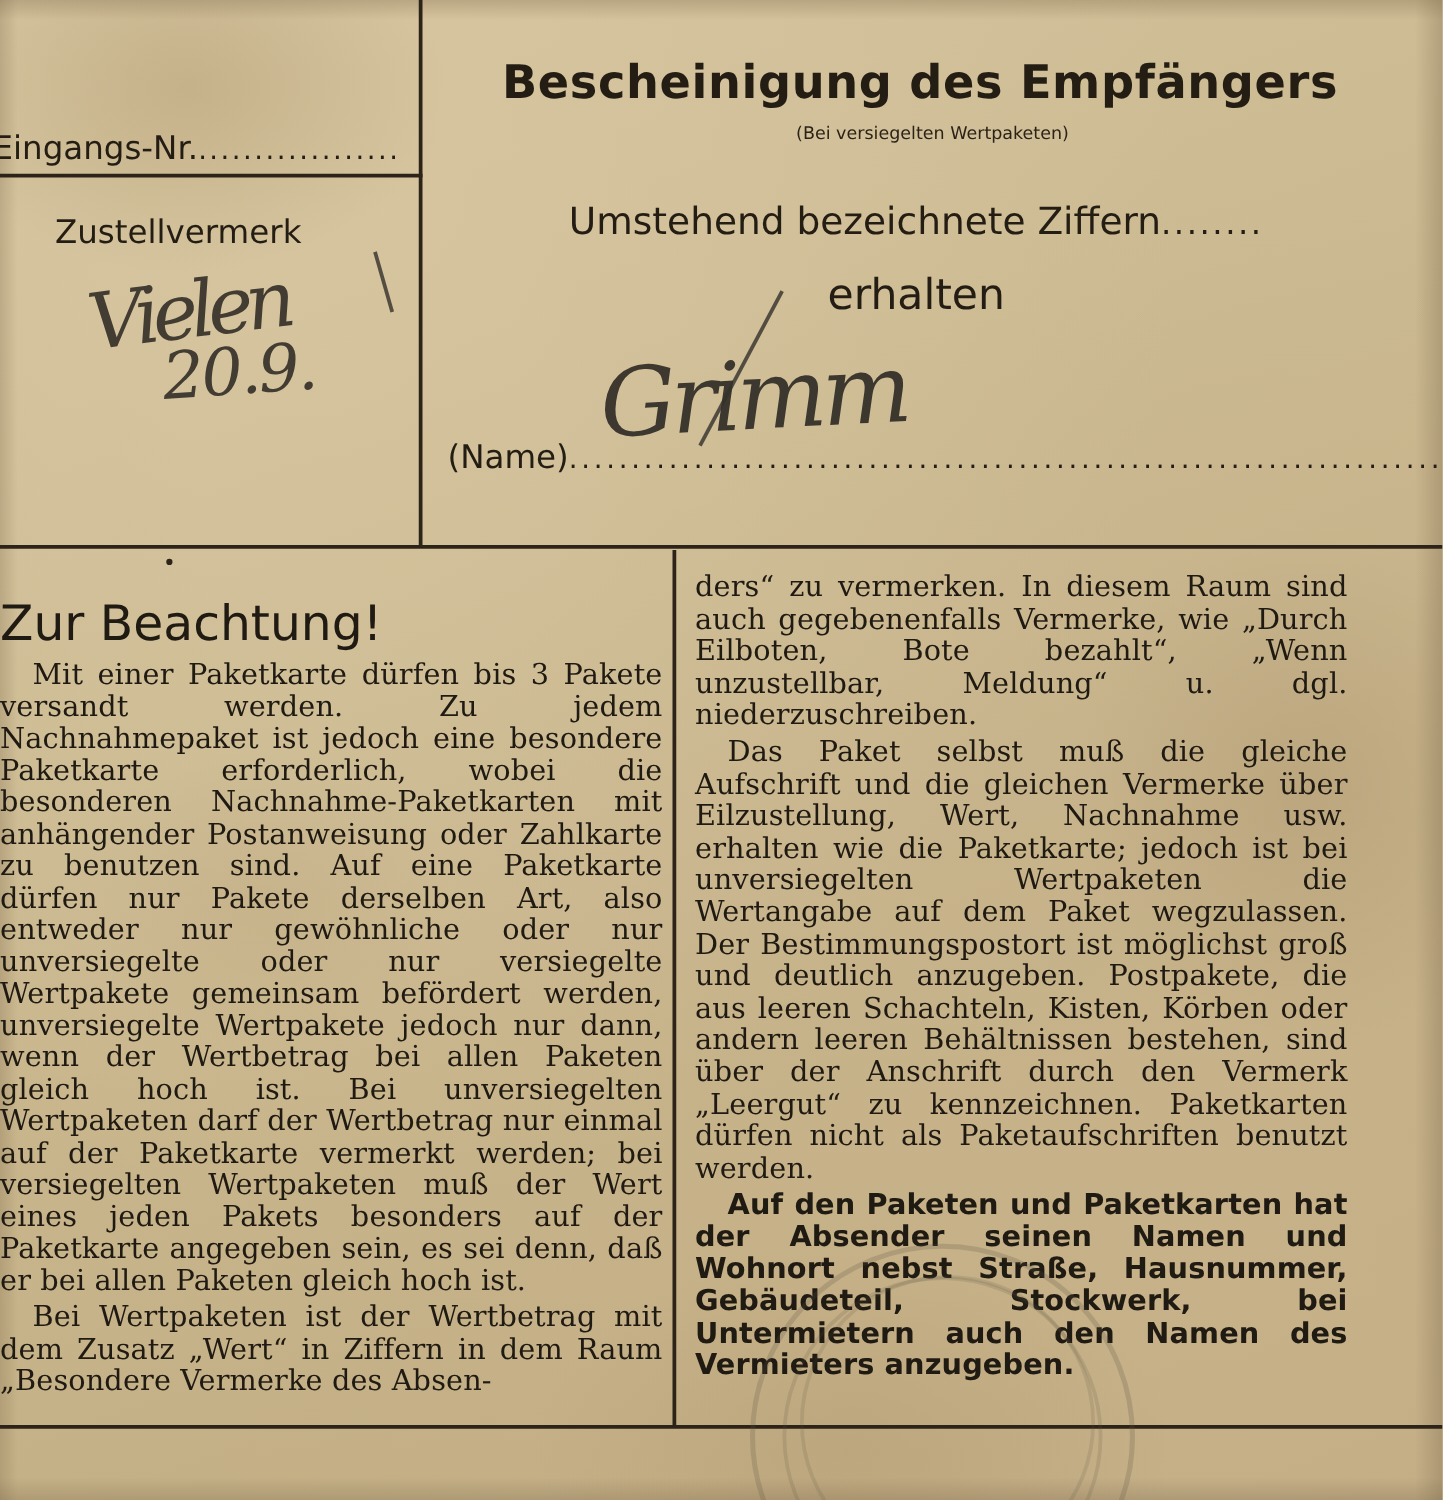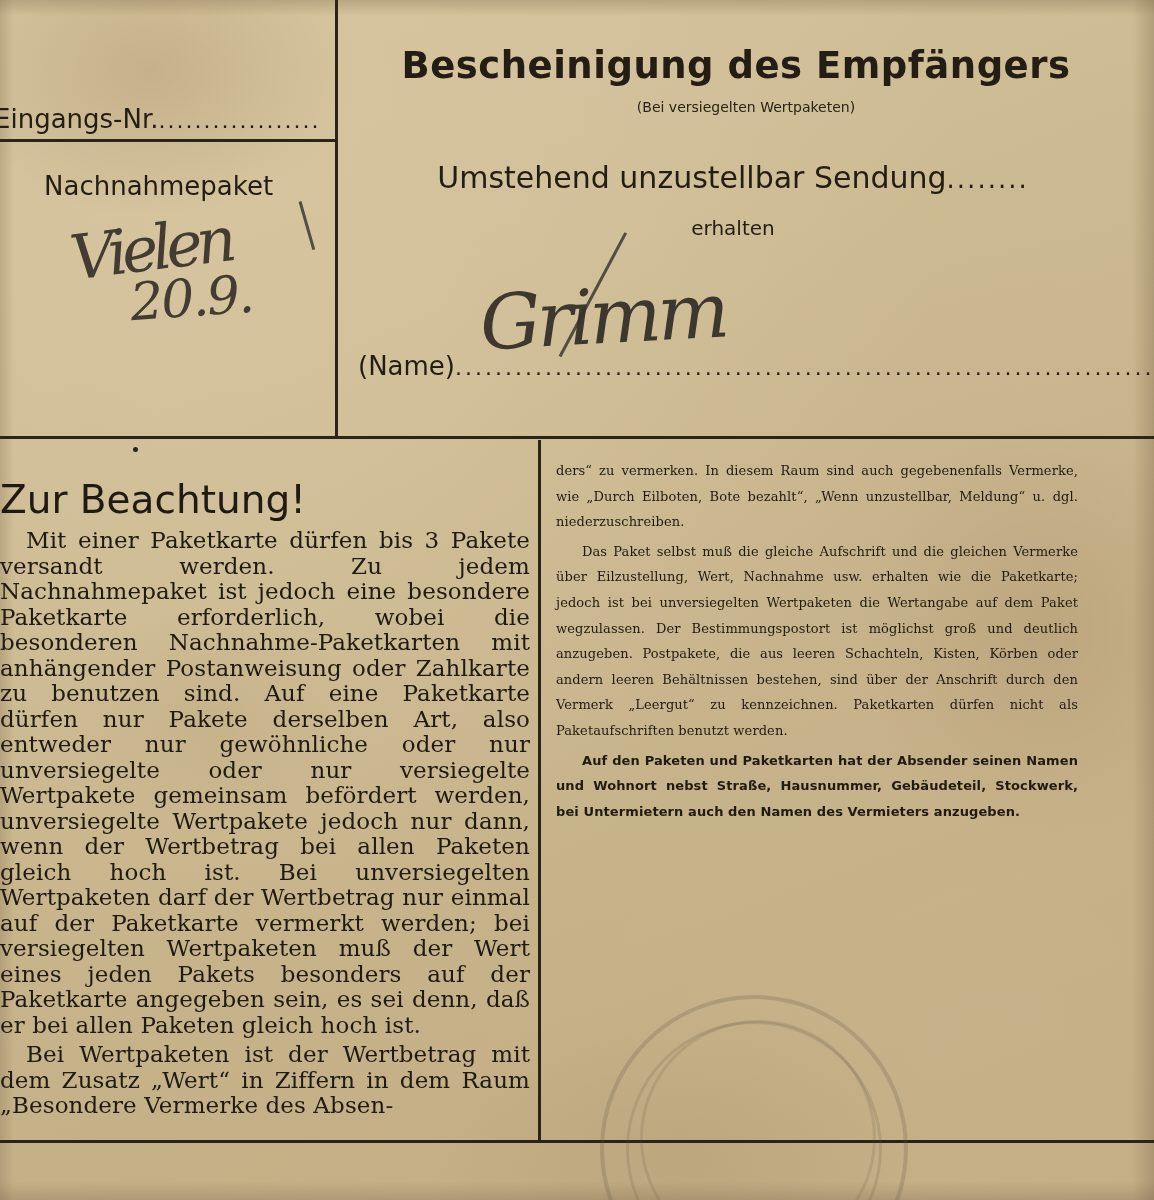--- a/index.html
+++ b/index.html
@@ -103,21 +103,21 @@
   }
   .hdr-line1 .dots {
     letter-spacing: 2px;
     font-size: 26px;
   }
   .hdr-line2 {
     position: absolute;
     left: 338px; top: 216px; width: 790px;
     text-align: center;
     font-family: "DejaVu Sans", sans-serif;
-    font-size: 20px;
+    font-size: 34px;
     color: #241d13;
   }
 
   .eingangs {
     position: absolute;
     left: -6px; top: 104px;
     font-family: "DejaVu Sans", sans-serif;
     font-size: 26px;
     color: #241d13;
     white-space: nowrap;
@@ -220,21 +220,21 @@
     margin: 4px 0 0 0;
     letter-spacing: 0.1px;
   }
   .p.indent { text-indent: 26px; }
   .p.bold {
     font-weight: bold;
     font-family: "DejaVu Sans", sans-serif;
     font-size: 20.5px;
     line-height: 26px;
   }
-  .col-right .p { font-size: 13px; line-height: 25.6px; }
+  .col-right .p { font-size: 23px; line-height: 25.6px; }
   .col-right-top { margin-top: 18px; }
 
   
   .postmark {
     position: absolute;
     left: 600px; top: 995px;
     width: 300px; height: 300px;
     border: 4px solid rgba(90,80,62,0.22);
     border-radius: 50%;
     pointer-events: none;
@@ -277,29 +277,29 @@
 
   <div class="top-section">
 
     <div class="vline-left"></div>
     <div class="rule-eingangs"></div>
 
     <div class="hdr-title">Bescheinigung des Empfängers</div>
     <div class="hdr-sub">(Bei versiegelten Wertpaketen)</div>
 
     <div class="hdr-line1">
-      <span>Umstehend unzustellbar Sendung</span><span class="dots">........</span>
+      <span>Umstehend bezeichnete Ziffern</span><span class="dots">........</span>
     </div>
     <div class="hdr-line2">erhalten</div>
 
     <div class="eingangs">
       <span>Eingangs-Nr.</span><span class="dots">..................</span>
     </div>
 
-    <div class="zustell">Nachnahmepaket</div>
+    <div class="zustell">Zustellvermerk</div>
 
     <div class="name-label">
       <span>(Name)</span><span class="dots">........................................................................................................</span>
     </div>
 
     <div class="hand hand-zustell">Vielen</div>
     <div class="hand hand-date">20.9.</div>
     <div class="hand hand-signature">Grimm</div>
     <div class="hand-stroke s1"></div>
     <div class="hand-stroke s2"></div>

